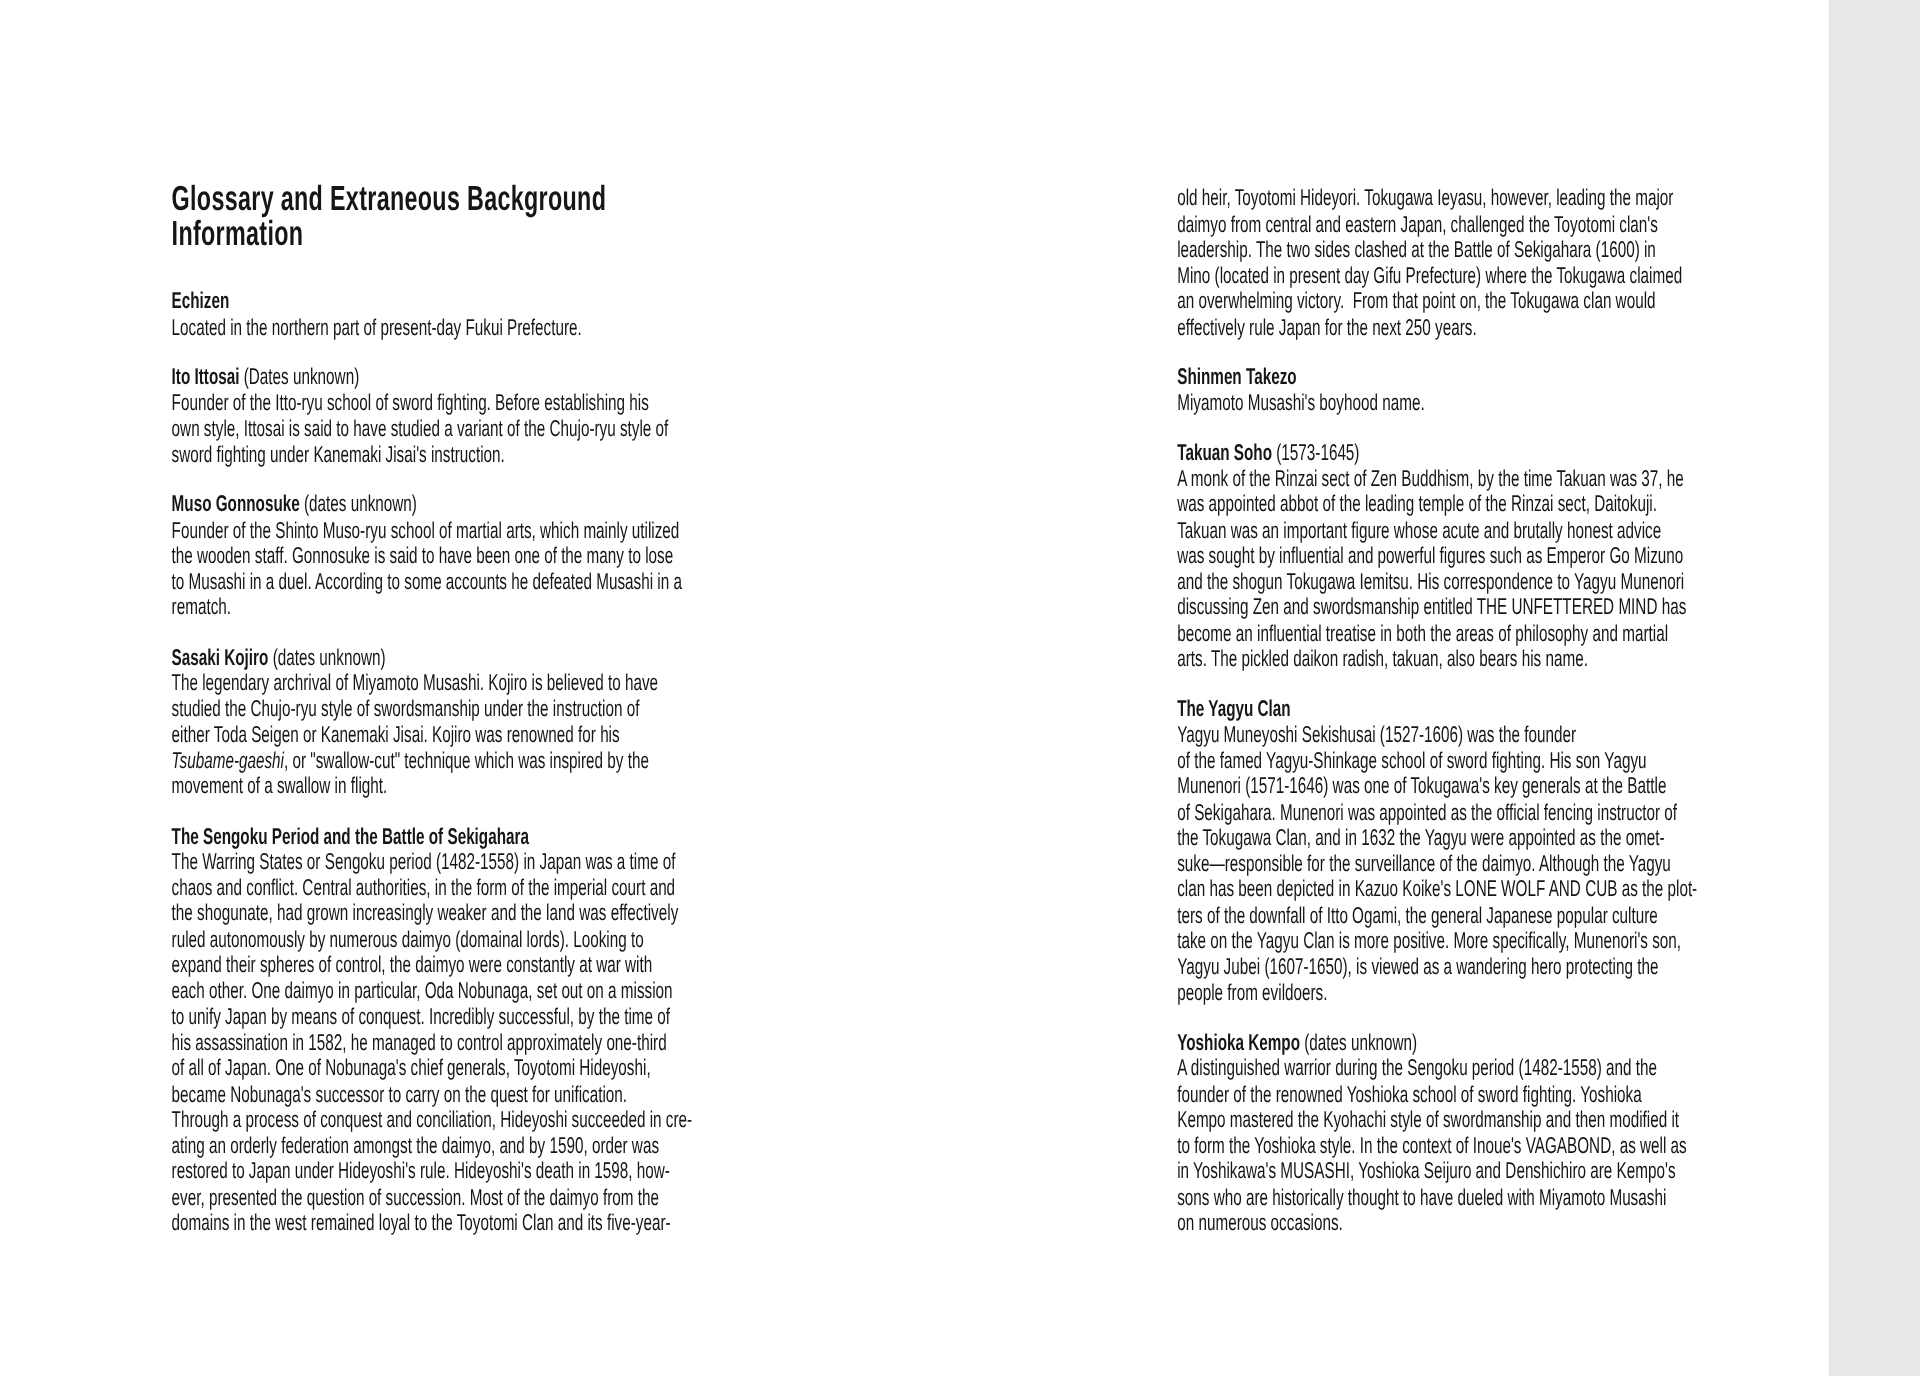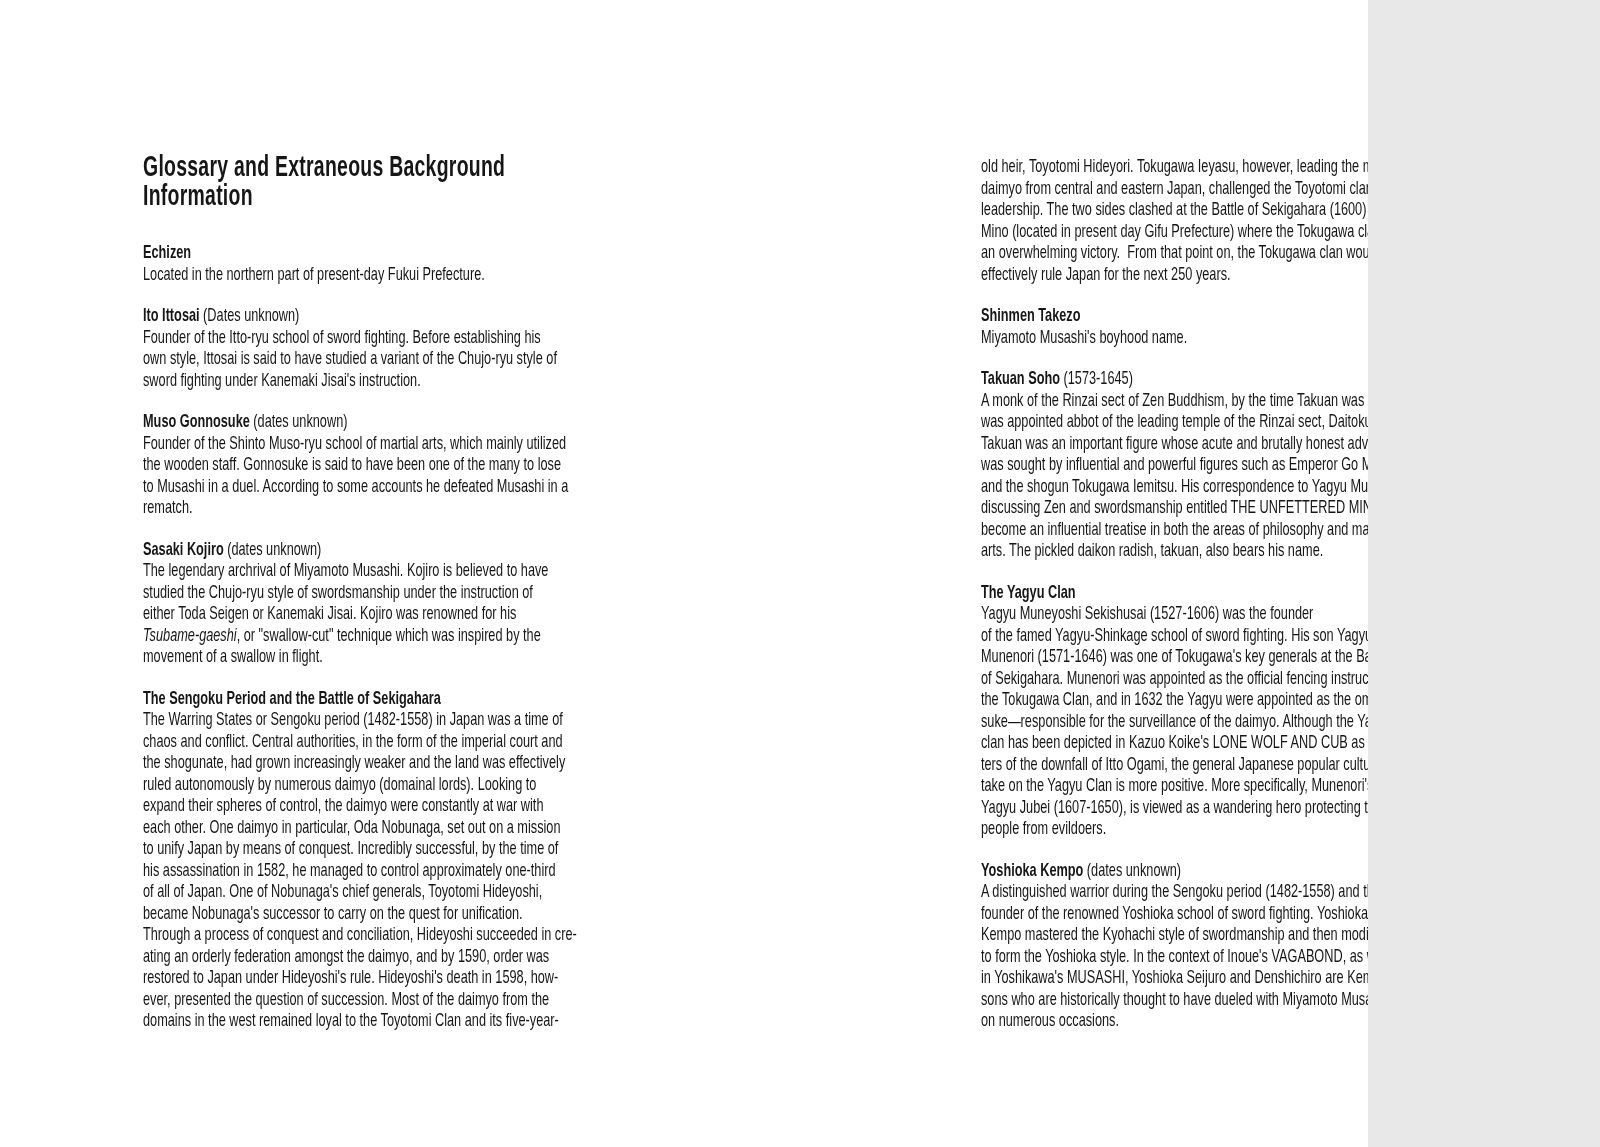--- a/index.html
+++ b/index.html
@@ -1,18 +1,18 @@
 <!DOCTYPE html>
 <html><head>
 <meta charset="utf-8">
 <style>
   html, body { margin: 0; padding: 0; background: #e8e8e8; }
   .page {
     position: relative;
-    width: 1368px;
+    width: 1524px;
     height: 1147px;
     background: #ffffff;
     overflow: hidden;
     font-family: "Liberation Sans", "DejaVu Sans", sans-serif;
     color: #161616;
   }
   .col {
     position: absolute;
     width: 740px;
     transform: scaleX(0.67);

